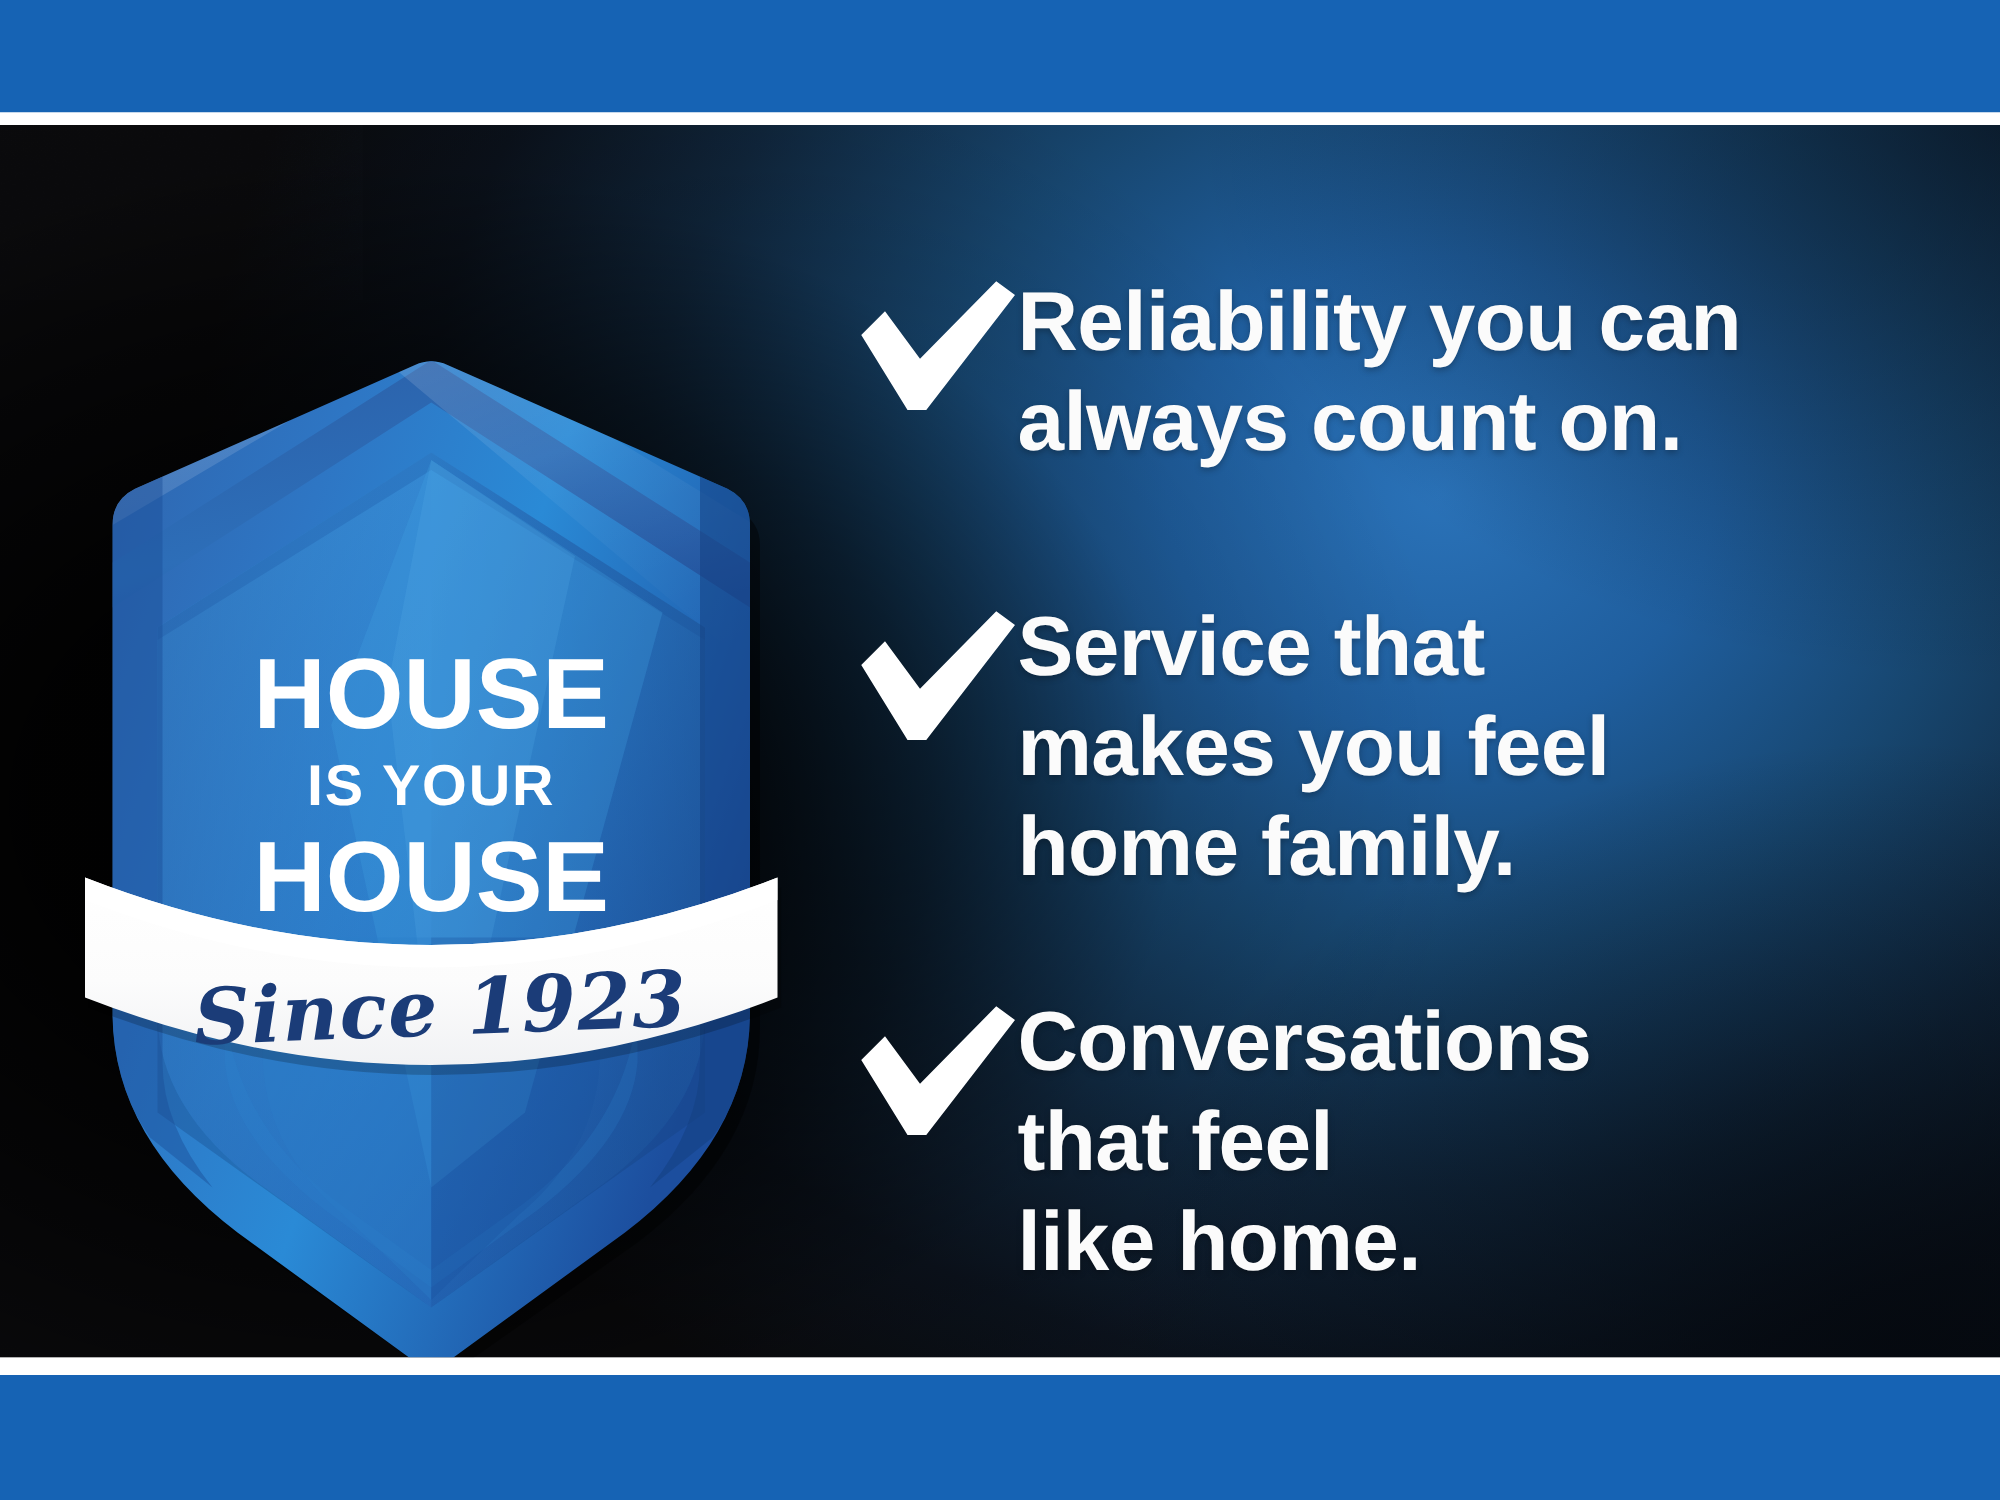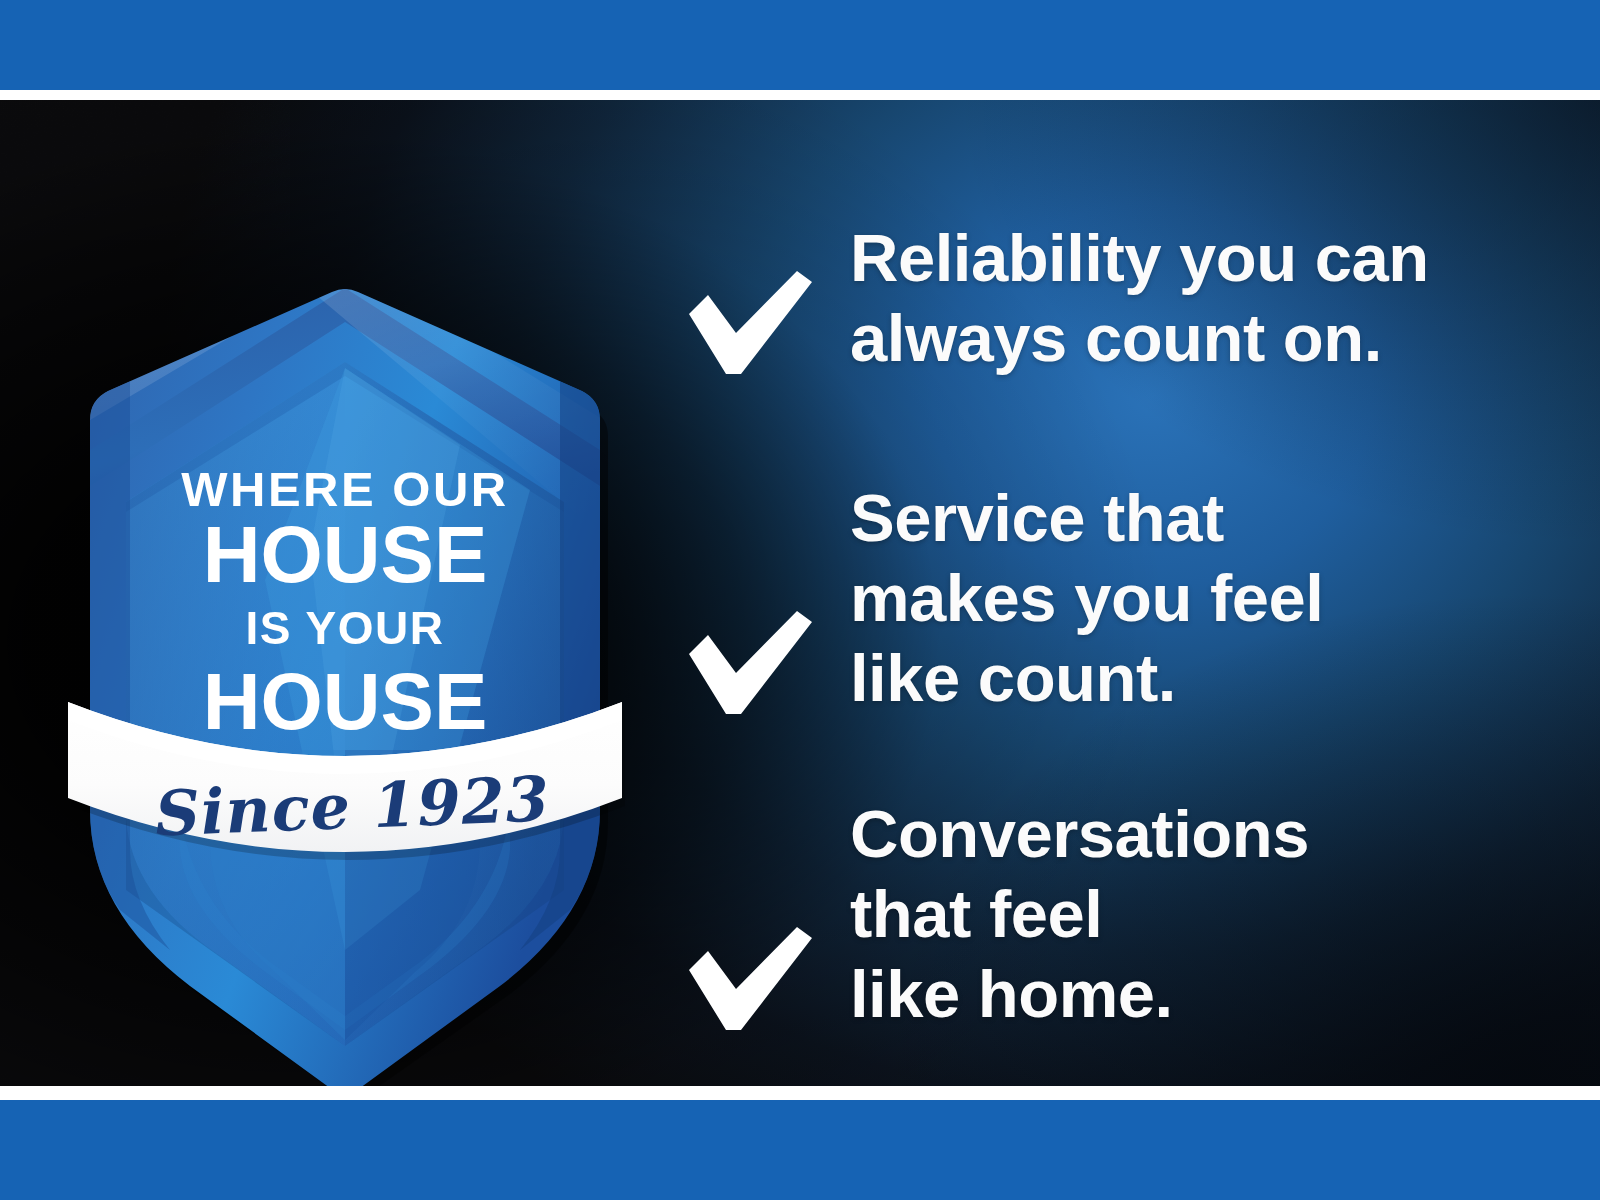--- a/index.html
+++ b/index.html
@@ -100,22 +100,21 @@
 
   
   .bullets{
     position:absolute;
     left:686px; top:118px;
     width:820px;
   }
   .bullet{
     position:absolute;
     display:flex;
-    align-items:flex-end;
-    gap:36px;
+    align-items:flex-start;
   }
   .b1{ top:0px; }
   .b2{ top:264px; }
   .b3{ top:580px; }
 
   .check{
     flex:0 0 auto;
     width:128px; height:108px;
     margin-top:6px;
   }
@@ -246,21 +245,20 @@
         </g>
 
         <g>
           <path d="M8 452 Q285 560 562 452 L562 548 Q285 656 8 548 Z" fill="#000000" opacity="0.20" transform="translate(3,8)"></path>
           <path d="M8 452 Q285 560 562 452 L562 548 Q285 656 8 548 Z" fill="url(#gRibbon)"></path>
           <path d="M8 452 Q285 560 562 452 L562 470 Q285 578 8 470 Z" fill="#ffffff" opacity="0.9"></path>
         </g>
       </svg>
 
       <div class="shield-text">
-        <div class="stxt stxt-l1">Where Our</div>
         <div class="stxt stxt-l2">House</div>
         <div class="stxt stxt-l3">Is Your</div>
         <div class="stxt stxt-l4">House</div>
         <div class="ribbon-text">Since 1923</div>
       </div>
     </div>
 
     <div class="bullets">
 
       <div class="bullet b1">
@@ -274,21 +272,21 @@
       </div>
 
       <div class="bullet b2">
         <div class="check">
           <svg viewBox="0 0 128 108" xmlns="http://www.w3.org/2000/svg">
             <path d="M3 44 L22 25 L50 63 L111 1 L126 12 L55 104 L40 104 Z" fill="#FFFFFF"></path>
           </svg>
         </div>
         <div class="btext">Service that
 makes you feel
-like count.</div>
+home family.</div>
       </div>
 
       <div class="bullet b3">
         <div class="check">
           <svg viewBox="0 0 128 108" xmlns="http://www.w3.org/2000/svg">
             <path d="M3 44 L22 25 L50 63 L111 1 L126 12 L55 104 L40 104 Z" fill="#FFFFFF"></path>
           </svg>
         </div>
         <div class="btext">Conversations
 that feel

